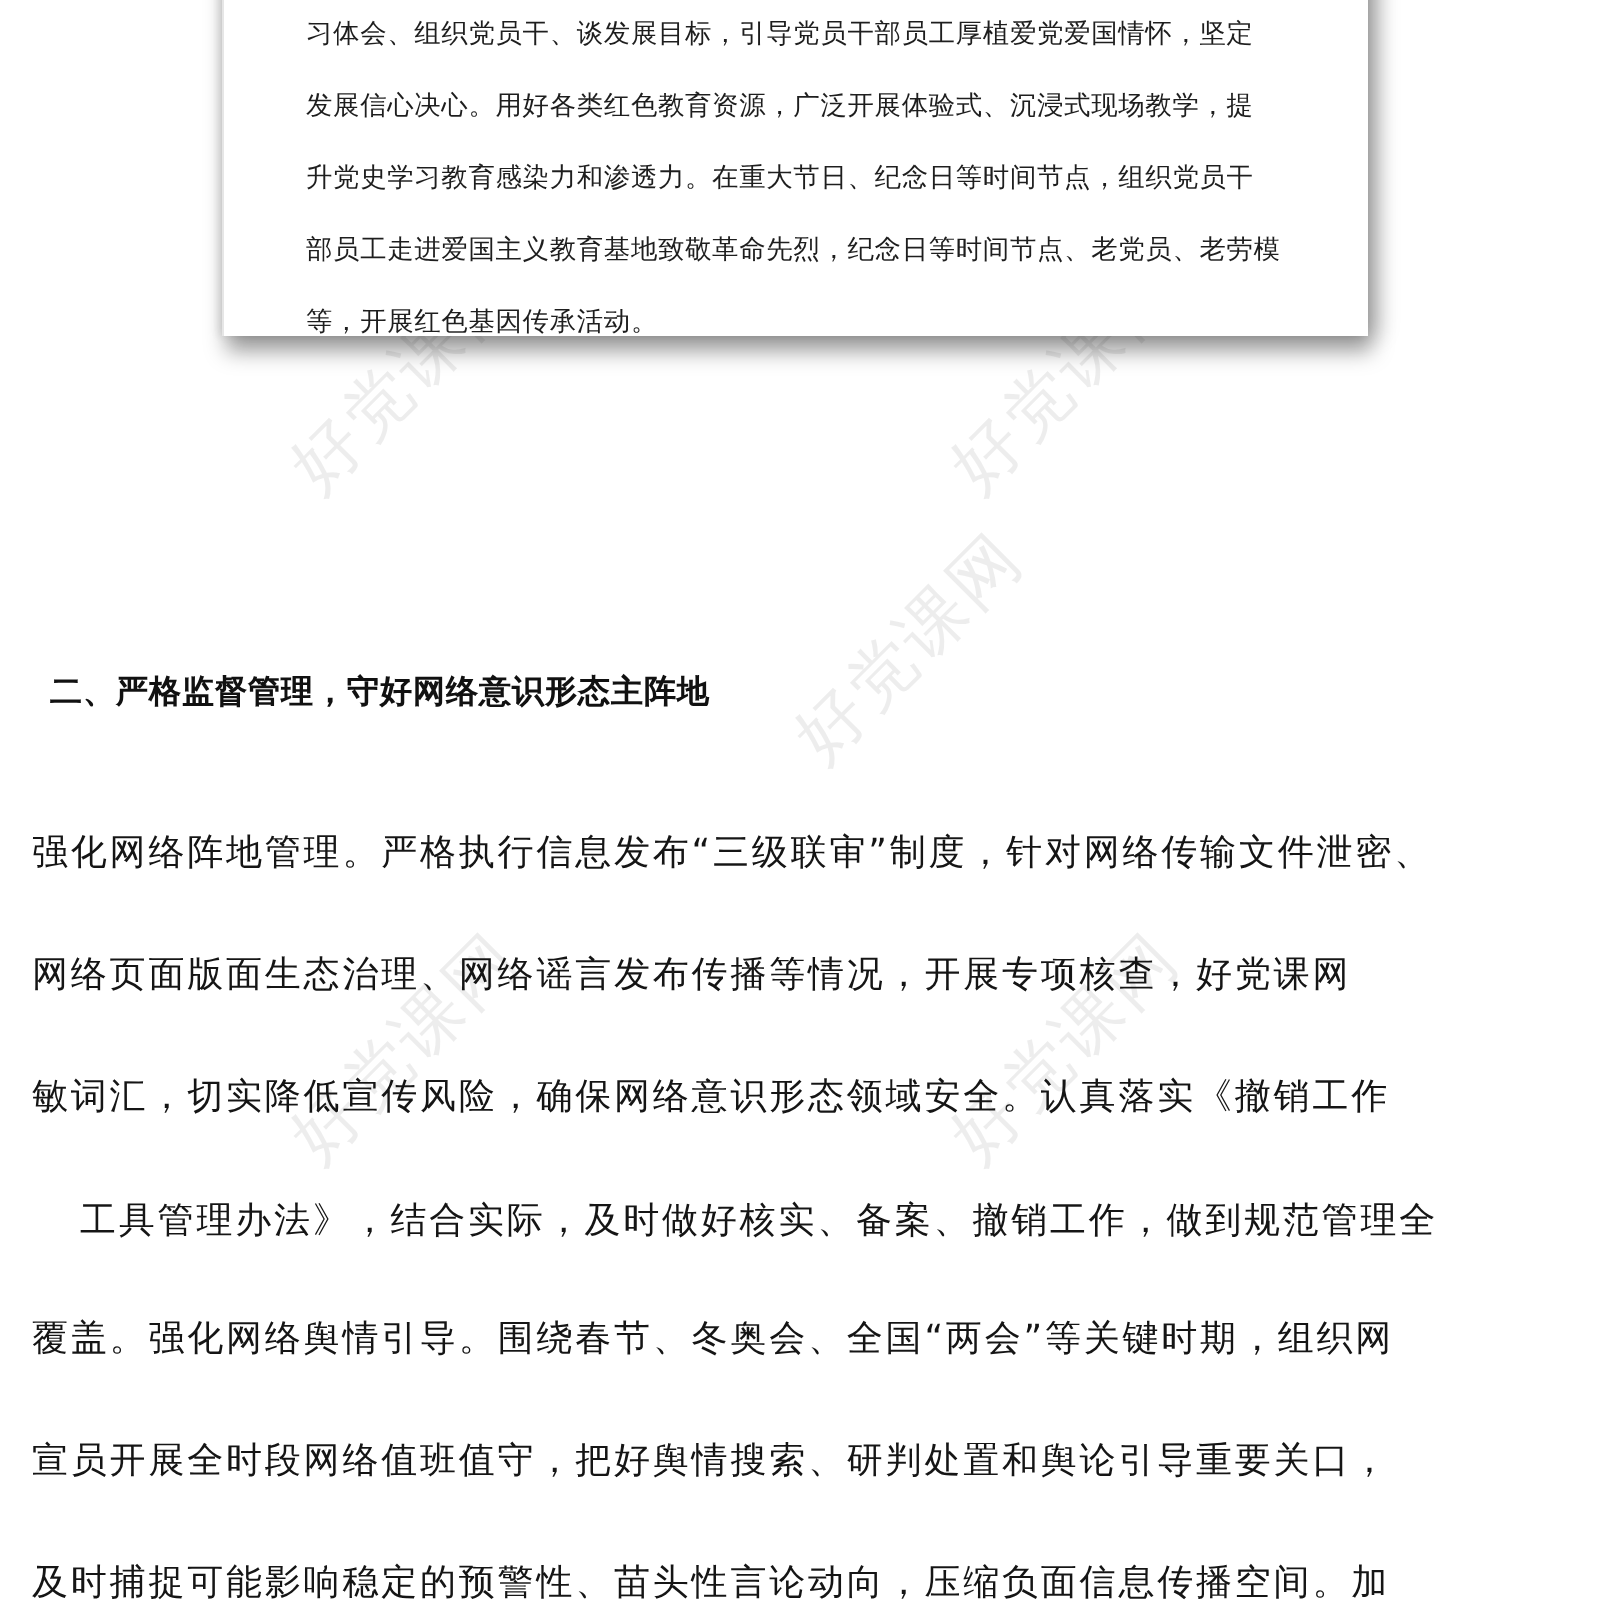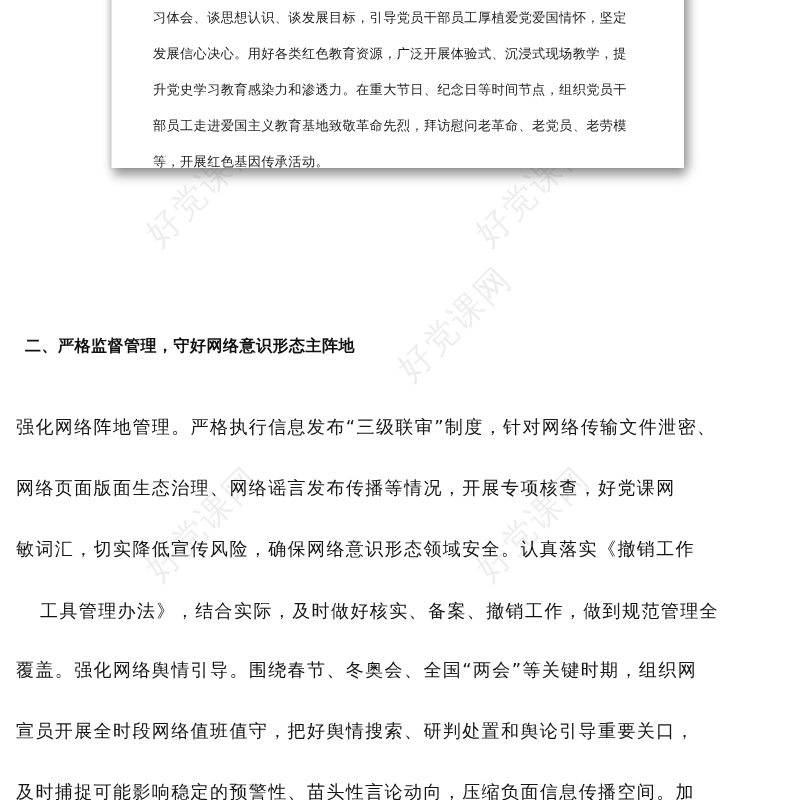--- a/index.html
+++ b/index.html
@@ -79,24 +79,24 @@
 <body>
 
 <div class="watermark" style="left:168px; top:210px;">好党课网</div>
 <div class="watermark" style="left:498px; top:210px;">好党课网</div>
 <div class="watermark" style="left:420px; top:345px;">好党课网</div>
 <div class="watermark" style="left:168px; top:545px;">好党课网</div>
 <div class="watermark" style="left:498px; top:545px;">好党课网</div>
 
 <div class="card">
   <div class="card-lines">
-    <div class="card-line" style="top:0px;">习体会、谈思想认识、谈发展目标，引导党员干部员工厚植爱党爱国情怀，坚定</div>
+    <div class="card-line" style="top:0px;">习体会、组织党员干、谈发展目标，引导党员干部员工厚植爱党爱国情怀，坚定</div>
     <div class="card-line" style="top:36px;">发展信心决心。用好各类红色教育资源，广泛开展体验式、沉浸式现场教学，提</div>
     <div class="card-line" style="top:72px;">升党史学习教育感染力和渗透力。在重大节日、纪念日等时间节点，组织党员干</div>
-    <div class="card-line" style="top:108px;">部员工走进爱国主义教育基地致敬革命先烈，拜访慰问老革命、老党员、老劳模</div>
+    <div class="card-line" style="top:108px;">部员工走进爱国主义教育基地致敬革命先烈，纪念日等时间节点、老党员、老劳模</div>
     <div class="card-line" style="top:144px;">等，开展红色基因传承活动。</div>
   </div>
 </div>
 
 <div class="heading">二、严格监督管理，守好网络意识形态主阵地</div>
 
 <div>
   <div class="body-line" style="top:414px;">强化网络阵地管理。严格执行信息发布“三级联审”制度，针对网络传输文件泄密、</div>
   <div class="body-line" style="top:475px;">网络页面版面生态治理、网络谣言发布传播等情况，开展专项核查，好党课网</div>
   <div class="body-line" style="top:536px;">敏词汇，切实降低宣传风险，确保网络意识形态领域安全。认真落实《撤销工作</div>

